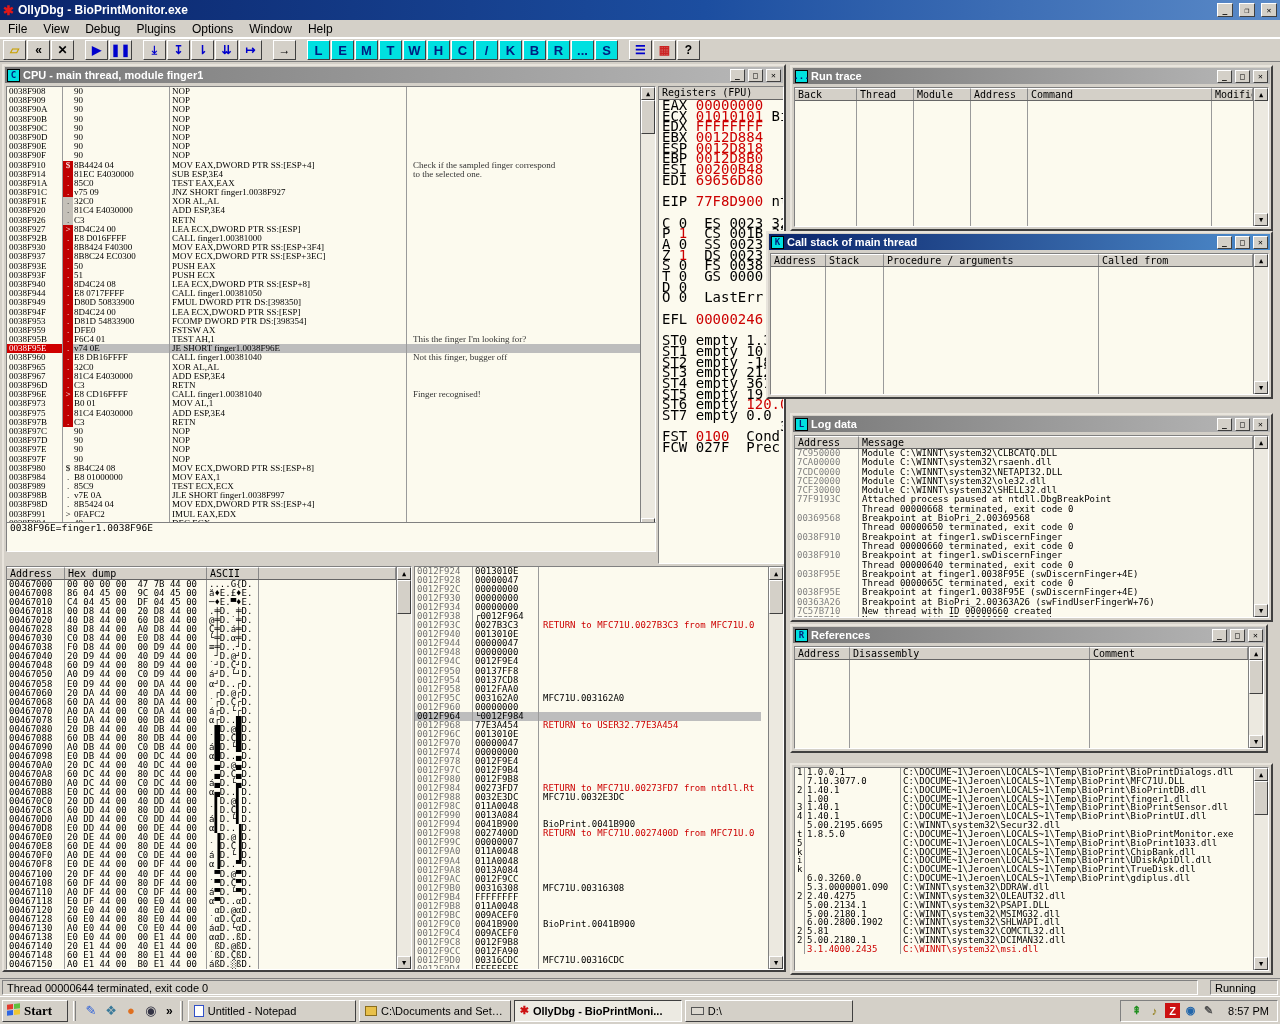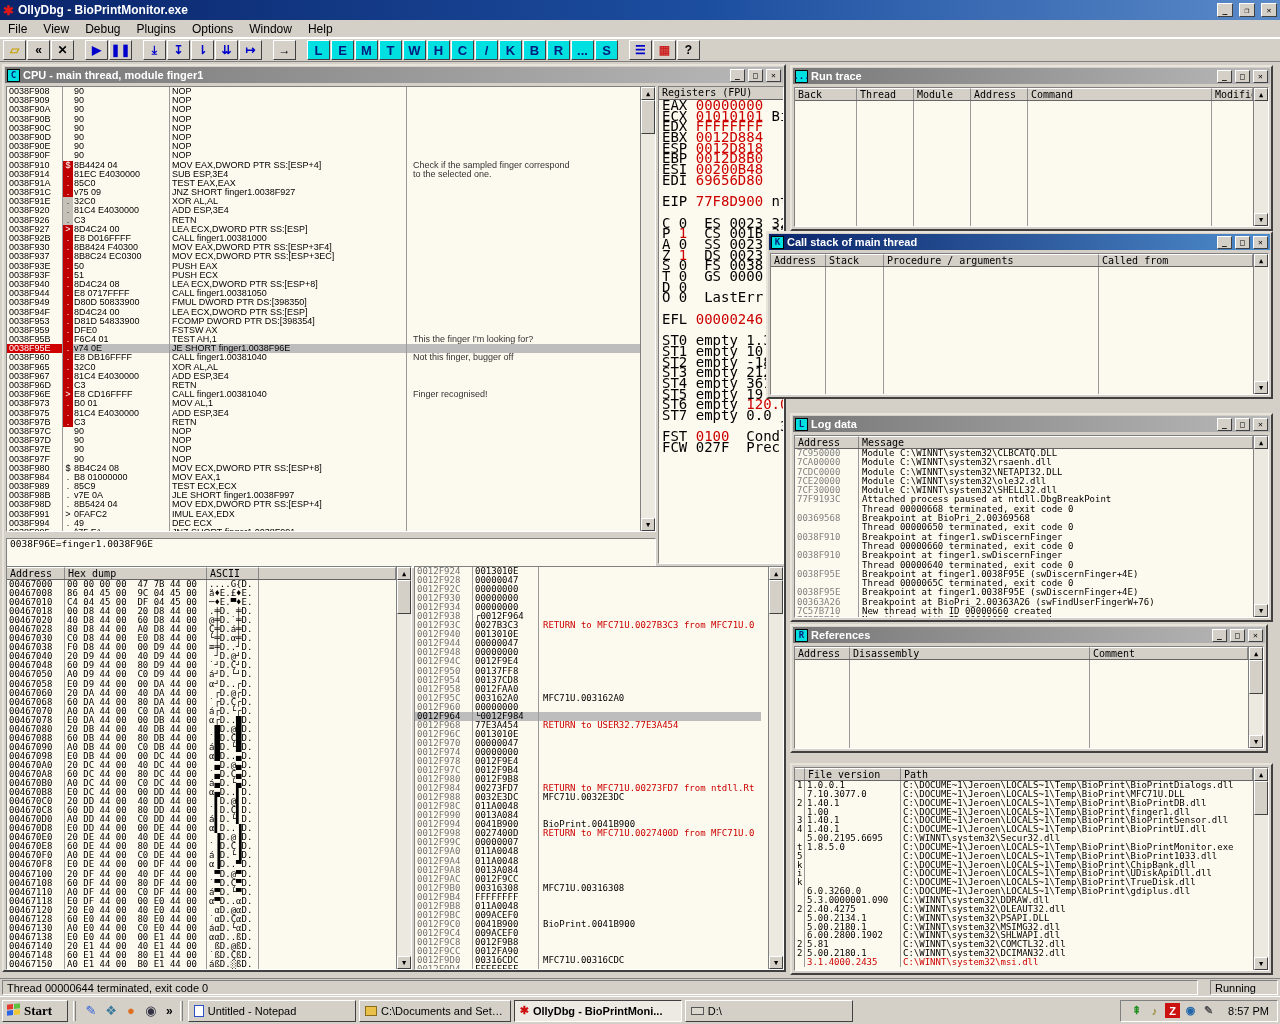--- a/index.html
+++ b/index.html
@@ -45,21 +45,21 @@
   
   .vsb{position:absolute;right:0;top:0;bottom:0;width:15px;background:#ECE9E0;border-left:1px solid #808080;
     display:flex;flex-direction:column;align-items:stretch}
   .sbb{height:13px;background:#D4D0C8;border:1px solid;border-color:#fff #404040 #404040 #fff;
     font-size:7px;display:flex;align-items:center;justify-content:center}
   .sbth{height:34px;background:#D4D0C8;border:1px solid;border-color:#fff #404040 #404040 #fff}
   .sbfill{flex:1}
 
   
   .drow{display:grid;grid-template-columns:56px 10px 97px 237px 1fr;height:9.2px;line-height:9.2px;
-    font-size:9px;white-space:pre;font-family:Liberation Sans, sans-serif}
+    font-size:9px;white-space:pre;font-family:Liberation Serif, serif}
   .drow span{overflow:hidden}
   .da{padding-left:2px;border-right:1px solid #9a9a9a}
   .dx{border-right:1px solid #9a9a9a;padding-left:1px}
   .di{border-right:1px solid #9a9a9a;padding-left:2px}
   .dc{padding-left:6px;color:#333}
   .db{text-align:center}
   .drow.r .db{background:#C00000;color:#fff}
   .drow.g .db{background:#c4c0b8;color:#222}
   .drow.sel{background:#BDBDBD}
   .drow.bp .da{background:#D00000;color:#fff}
@@ -380,21 +380,21 @@
         <div class="rl"><span>ST4 empty 361.0000</span><span class="rv"></span><span></span></div>
         <div class="rl"><span>ST5 empty 19.10497</span><span class="rv"></span><span></span></div>
         <div class="rl"><span>ST6 empty </span><span class="rv">120.0000</span><span></span></div>
         <div class="rl"><span>ST7 empty 0.0</span><span class="rv"></span><span></span></div>
         <div class="rl"><span>              3 2</span><span class="rv"></span><span></span></div>
         <div class="rl"><span>FST </span><span class="rv">0100</span><span>  Cond 0 (</span></div>
         <div class="rl"><span>FCW 027F  Prec NEA</span><span class="rv"></span><span></span></div>
       </div>
   </div>
 
-  <div class="pane mono" style="left:2px;top:472px;width:650px;height:30px">
+  <div class="pane mono" style="left:2px;top:456px;width:650px;height:30px">
     <div class="il">0038F96E=finger1.0038F96E</div>
     <div class="il"></div>
   </div>
 
   <div class="pane mono" style="left:2px;top:500px;width:406px;height:404px">
     <div class="hdr" style="grid-template-columns:58px 142px 52px 1fr;margin-right:15px">
       <span>Address</span>
       <span>Hex dump</span>
       <span>ASCII</span>
       <span></span>
@@ -857,25 +857,20 @@
       <span class="sbb">▲</span>
       <span class="sbth"></span>
       <span class="sbfill"></span>
       <span class="sbb">▼</span>
     </div>
   </div>
 </div>
 
 <div class="win" style="left:790px;top:763px;width:483px;height:212px">
   <div class="pane mono" style="left:2px;top:2px;right:2px;bottom:2px">
-    <div class="hdr" style="grid-template-columns:10px 96px 1fr;margin-right:15px">
-      <span></span>
-      <span>File version</span>
-      <span>Path</span>
-    </div>
     <div style="margin-right:15px">
         <div class="mrow">
         <span>1</span><span>1.0.0.1</span><span>C:\DOCUME~1\Jeroen\LOCALS~1\Temp\BioPrint\BioPrintDialogs.dll</span>
       </div>
         <div class="mrow">
         <span></span><span>7.10.3077.0</span><span>C:\DOCUME~1\Jeroen\LOCALS~1\Temp\BioPrint\MFC71U.DLL</span>
       </div>
         <div class="mrow">
         <span>2</span><span>1.40.1</span><span>C:\DOCUME~1\Jeroen\LOCALS~1\Temp\BioPrint\BioPrintDB.dll</span>
       </div>

